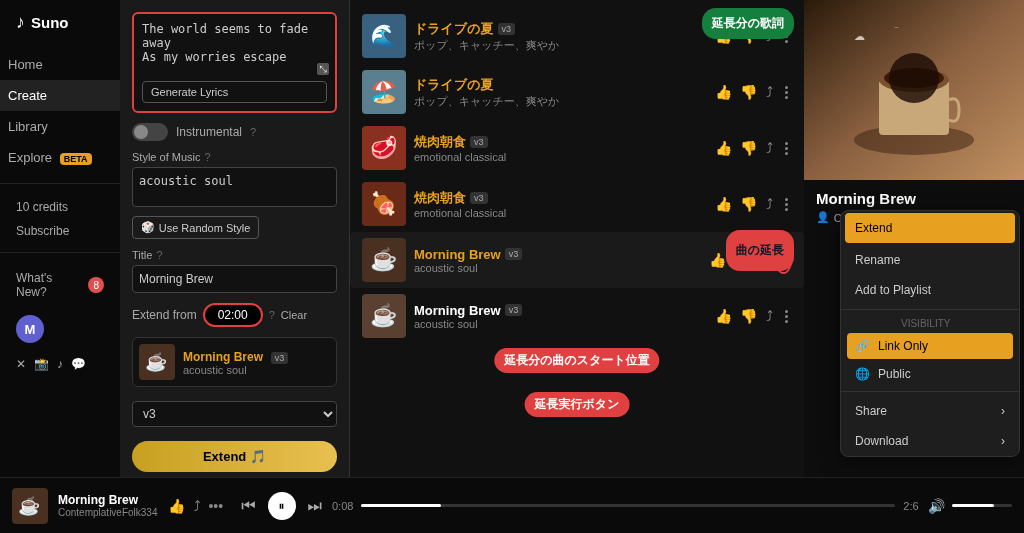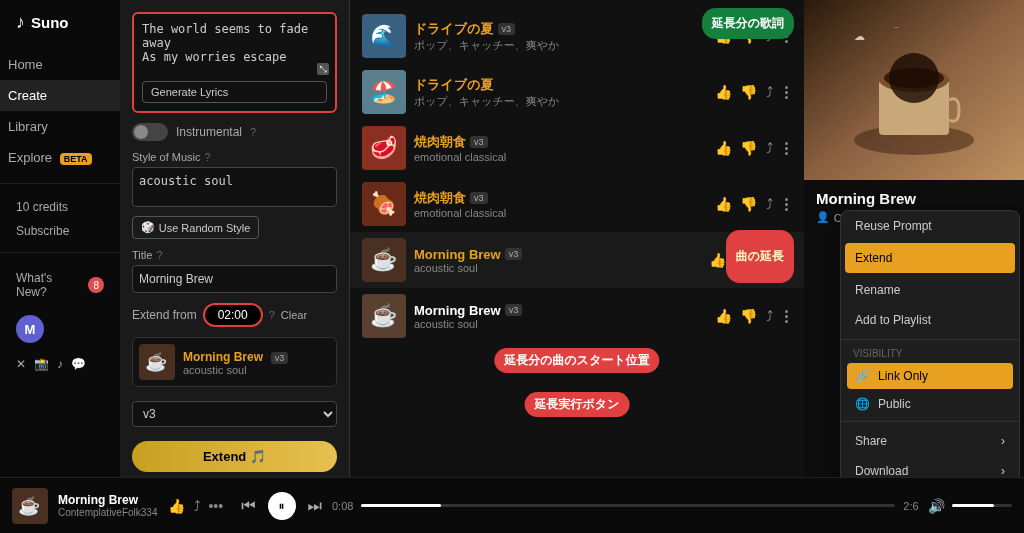--- a/index.html
+++ b/index.html
@@ -481,20 +481,21 @@
     .context-menu-divider {
       border: none;
       border-top: 1px solid #333;
       margin: 4px 0;
     }
     .visibility-label {
       padding: 4px 12px 2px;
       font-size: 10px;
       color: #666;
       text-transform: uppercase;
+      margin-left: 48px;
     }
     .visibility-item {
       padding: 6px 14px;
       color: #ccc;
       font-size: 12px;
       cursor: pointer;
       display: flex;
       align-items: center;
       gap: 8px;
     }
@@ -828,21 +829,21 @@
             <div class="dot"></div>
             <div class="dot"></div>
           </div>
       </div>
     </div>
 
     <div style="position:absolute;top:8px;right:10px;pointer-events:none;z-index:100;">
       <div style="background:#15803d;color:#fff;font-size:12px;font-weight:700;padding:7px 10px;border-radius:14px;">延長分の歌詞</div>
     </div>
     <div style="position:absolute;top:230px;right:10px;pointer-events:none;z-index:100;">
-      <div style="background:#e04040;color:#fef9c3;font-size:12px;font-weight:700;padding:18px 10px;border-radius:14px;">曲の延長</div>
+      <div style="background:#e04040;color:#0f172a;font-size:12px;font-weight:700;padding:12px 10px;border-radius:14px;">曲の延長</div>
     </div>
     <div style="position:absolute;bottom:104px;left:50%;transform:translateX(-50%);pointer-events:none;z-index:100;white-space:nowrap;">
       <div style="background:#e04040;color:#fff;font-size:12px;font-weight:700;padding:4px 10px;border-radius:14px;">延長分の曲のスタート位置</div>
     </div>
     <div style="position:absolute;bottom:60px;left:50%;transform:translateX(-50%);pointer-events:none;z-index:100;white-space:nowrap;">
       <div style="background:#e04040;color:#fff;font-size:12px;font-weight:700;padding:4px 10px;border-radius:14px;">延長実行ボタン</div>
     </div>
   </div>
 
   <div class="right-panel">
@@ -870,21 +871,20 @@
     </div>
     <div class="right-panel-info">
       <div class="right-panel-title">Morning Brew</div>
       <div class="right-panel-author">
         <span>👤</span>
         <span>ContemplativeFolk334</span>
       </div>
     </div>
 
     <div class="context-menu">
-      <div class="context-menu-item">Reuse Prompt</div>
       <div class="context-menu-item highlighted-item">Extend</div>
       <div class="context-menu-item">Rename</div>
       <div class="context-menu-item">Add to Playlist</div>
       <hr class="context-menu-divider">
       <div class="visibility-label">Visibility</div>
       <div class="visibility-item link-only-active">
         <span class="visibility-icon">🔗</span>
         <span>Link Only</span>
       </div>
       <div class="visibility-item">

